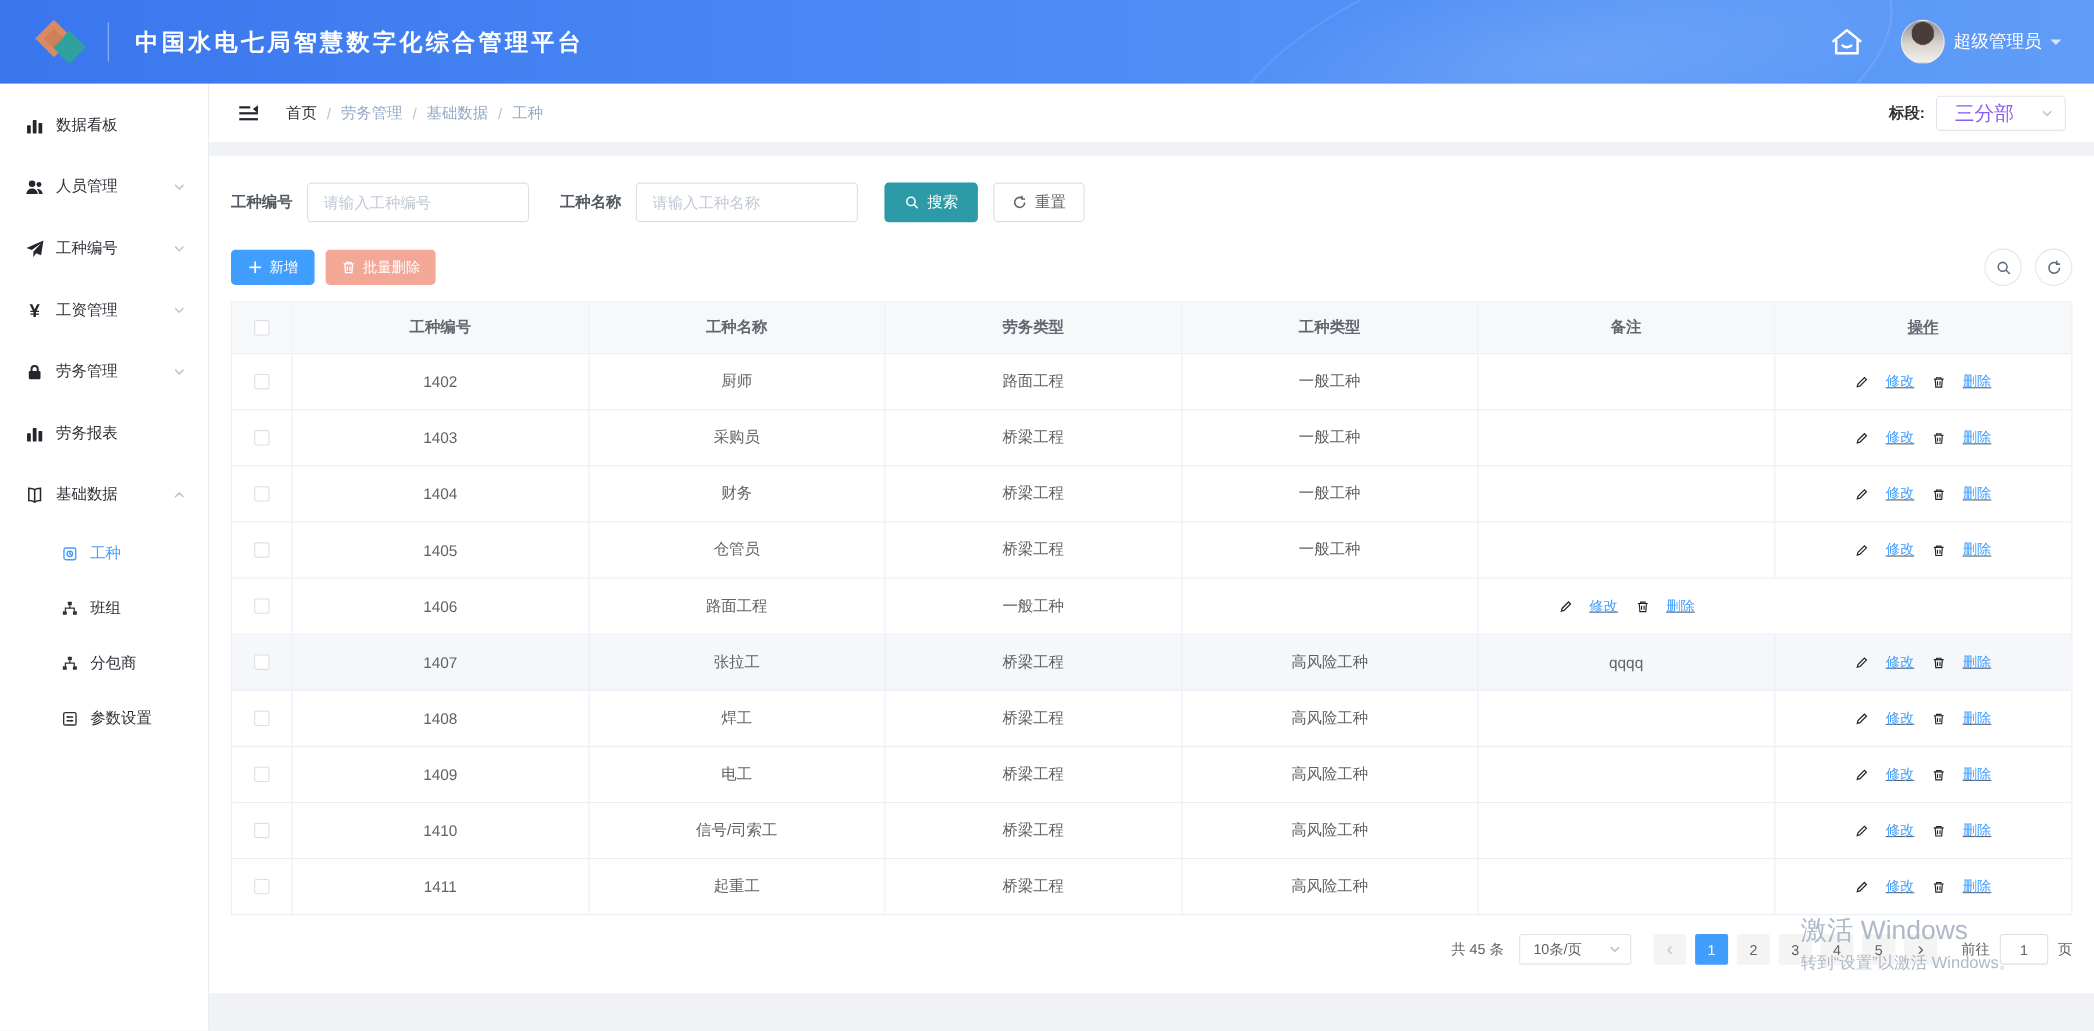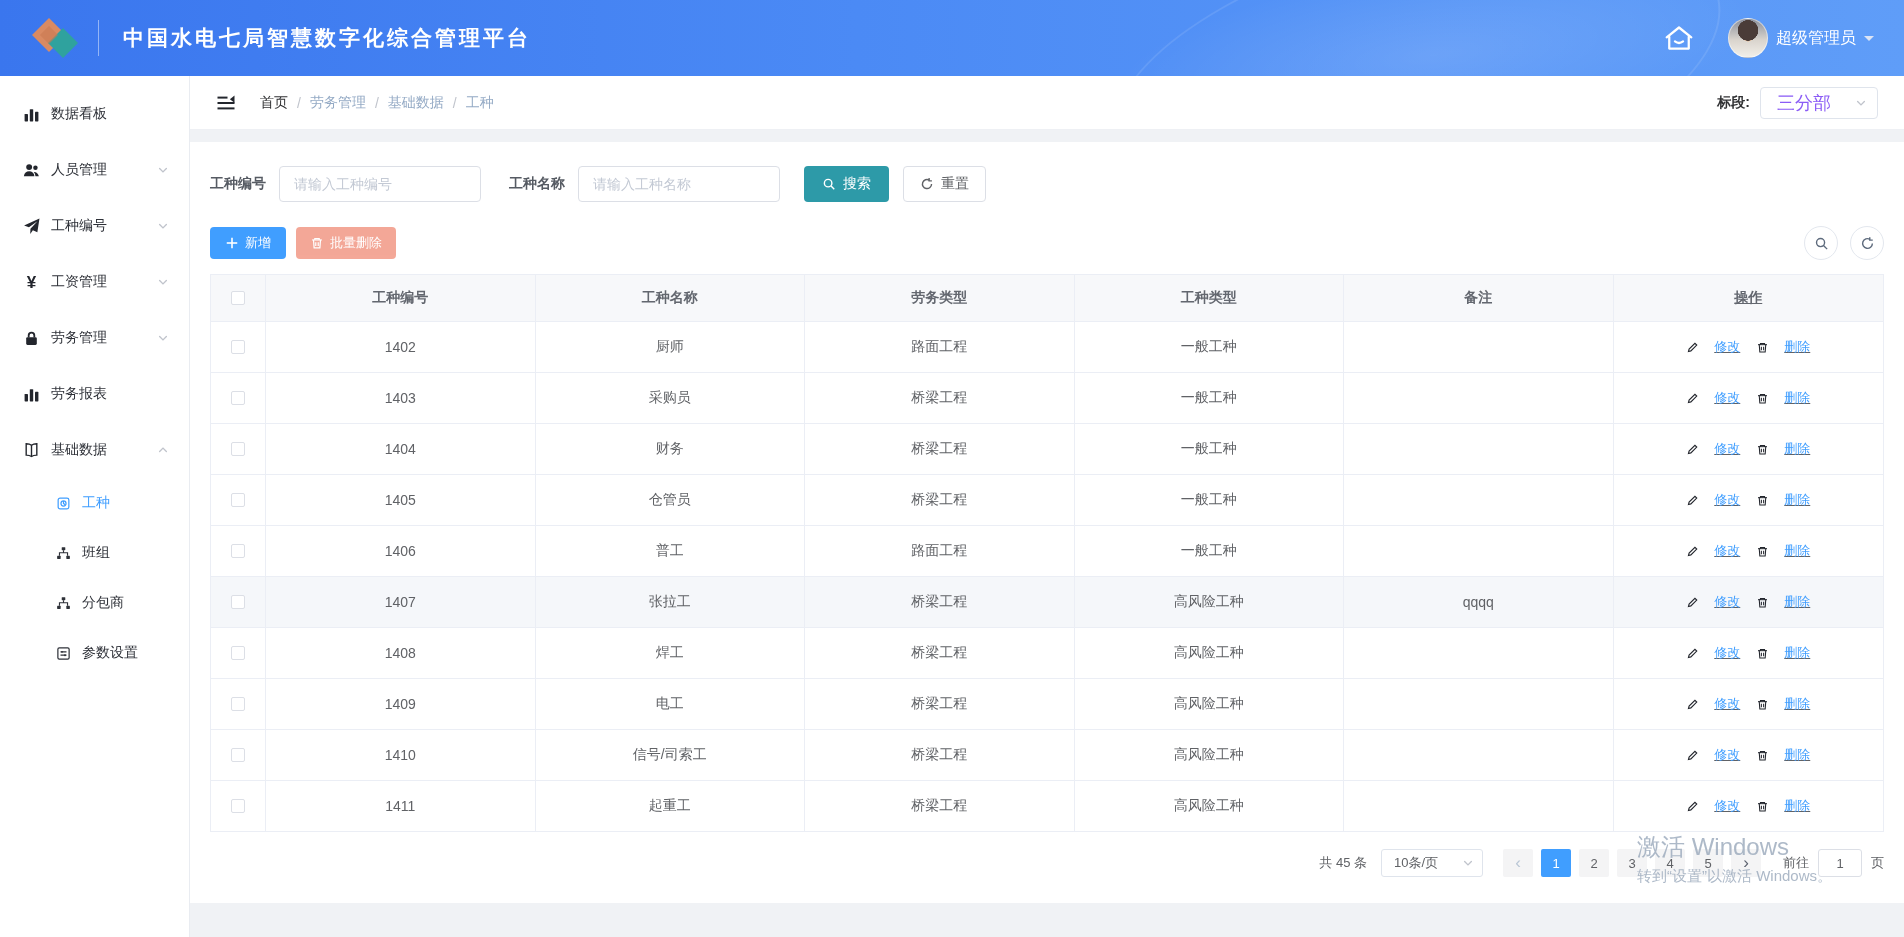--- a/index.html
+++ b/index.html
@@ -499,21 +499,20 @@
                           <path d="M6.6 7v4.5M9.4 7v4.5"></path>
                         </svg>
                       </span>删除</a>
                   </div>
                 </div>
                 <div class="tr">
                   <div class="td">
                     <span class="checkbox"></span>
                   </div>
                   <div class="td">1406</div>
-                  <div class="td">普工</div>
                   <div class="td">路面工程</div>
                   <div class="td">一般工种</div>
                   <div class="td"></div>
                   <div class="td ops">
                     <a class="op-link"><span class="icn bicon">
                         <svg viewBox="0 0 16 16" fill="none" stroke="currentColor" stroke-width="1.4">
                           <path d="M3 13l.8-3L11 2.8l2.2 2.2L6 12.2 3 13z"></path>
                         </svg>
                       </span>修改</a>
                     <a class="op-link"><span class="icn bicon">

